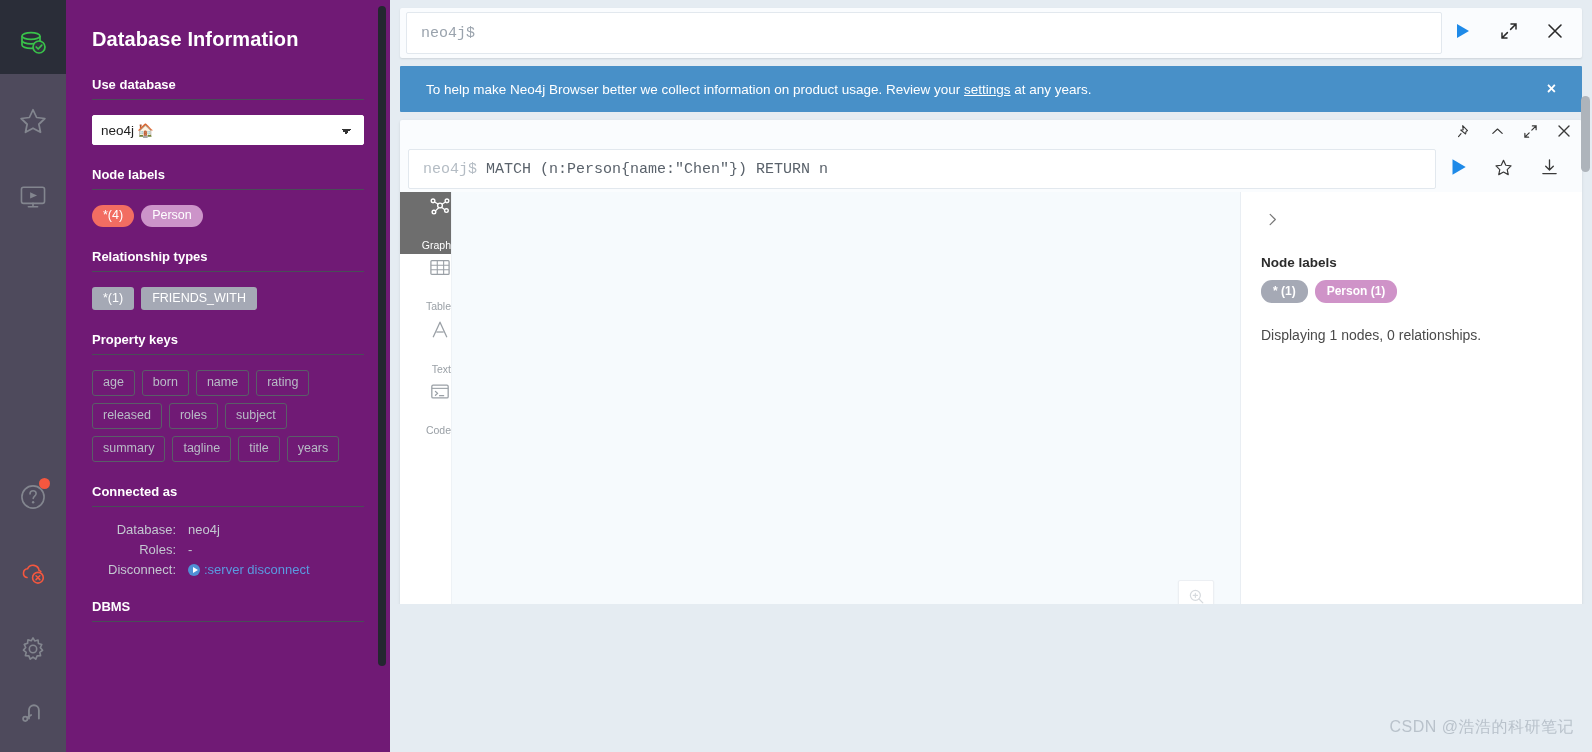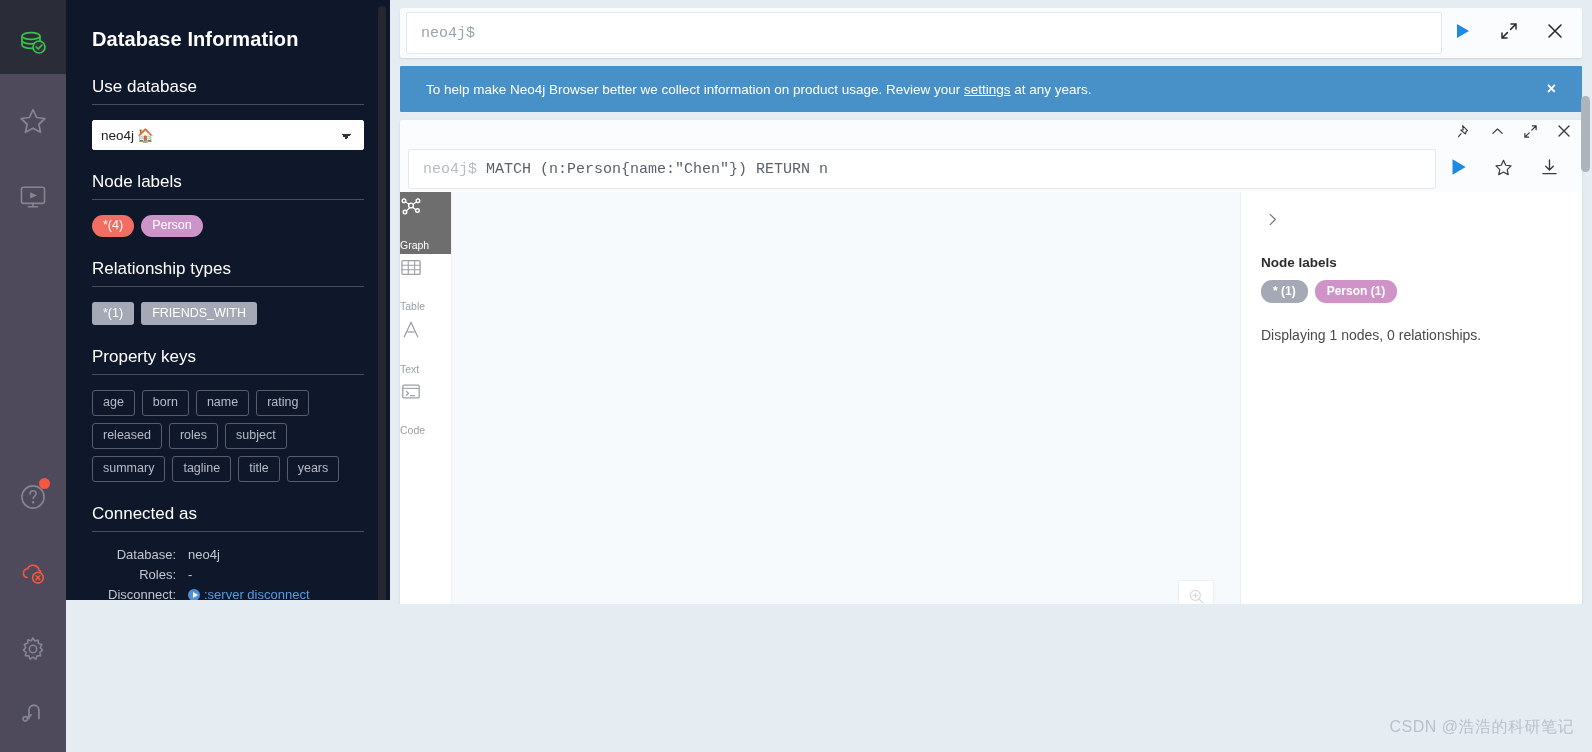--- a/index.html
+++ b/index.html
@@ -32,32 +32,32 @@
   .rail-icon svg { display: block; }
   .rail-spacer { flex: 1 1 auto; }
   .badge-dot {
     position: absolute; top: 12px; right: 16px;
     width: 11px; height: 11px; border-radius: 50%;
     background: #f4573f;
   }
 
   
   .drawer {
-    width: 324px; height: 600px; flex: 0 0 324px;
-    background: #0f172a;
+    width: 324px; height: 752px; flex: 0 0 324px;
+    background: #701a75;
     position: relative;
     overflow: hidden;
   }
   .drawer-inner { padding: 28px 26px 0 26px; }
   .drawer h1 {
     color: #fff; font-size: 20px; font-weight: bold;
     letter-spacing: 0.1px; margin-bottom: 26px;
   }
   .sect-title {
-    color: #fff; font-size: 17px; font-weight: normal;
+    color: #fff; font-size: 13px; font-weight: bold;
     margin-bottom: 7px;
   }
   .sect-rule {
     height: 1px; background: #4a4d58; margin-bottom: 15px;
   }
   .sect { margin-bottom: 22px; }
   .db-select {
     width: 100%; height: 30px;
     background: #fff; border: 1px solid #fff; border-radius: 2px;
     font-family: "Liberation Sans", sans-serif; font-size: 13.5px;
@@ -184,21 +184,21 @@
 
   .frame-body { flex: 1 1 auto; display: flex; position: relative; }
 
   
   .viewtabs {
     width: 52px; flex: 0 0 52px; background: #fff;
     padding-top: 0; border-right: 1px solid #eef2f6;
   }
   .viewtab {
     height: 62px; display: flex; flex-direction: column;
-    align-items: flex-start; justify-content: center; gap: 20px;
+    align-items: flex-end; justify-content: center; gap: 20px;
     font-size: 10.5px; color: #9aa0a6; cursor: pointer;
   }
   .viewtab.active { background: #6e6e6e; color: #fff; }
   .viewtab.active svg * { stroke: #fff !important; }
 
   
   .canvas {
     flex: 1 1 auto; background: #f6fafd; position: relative;
     overflow: hidden;
   }

